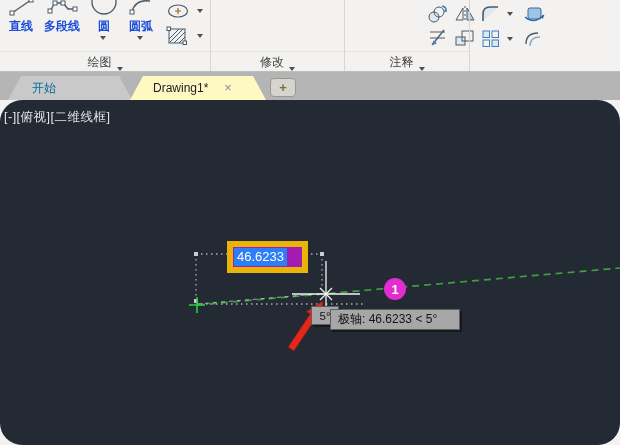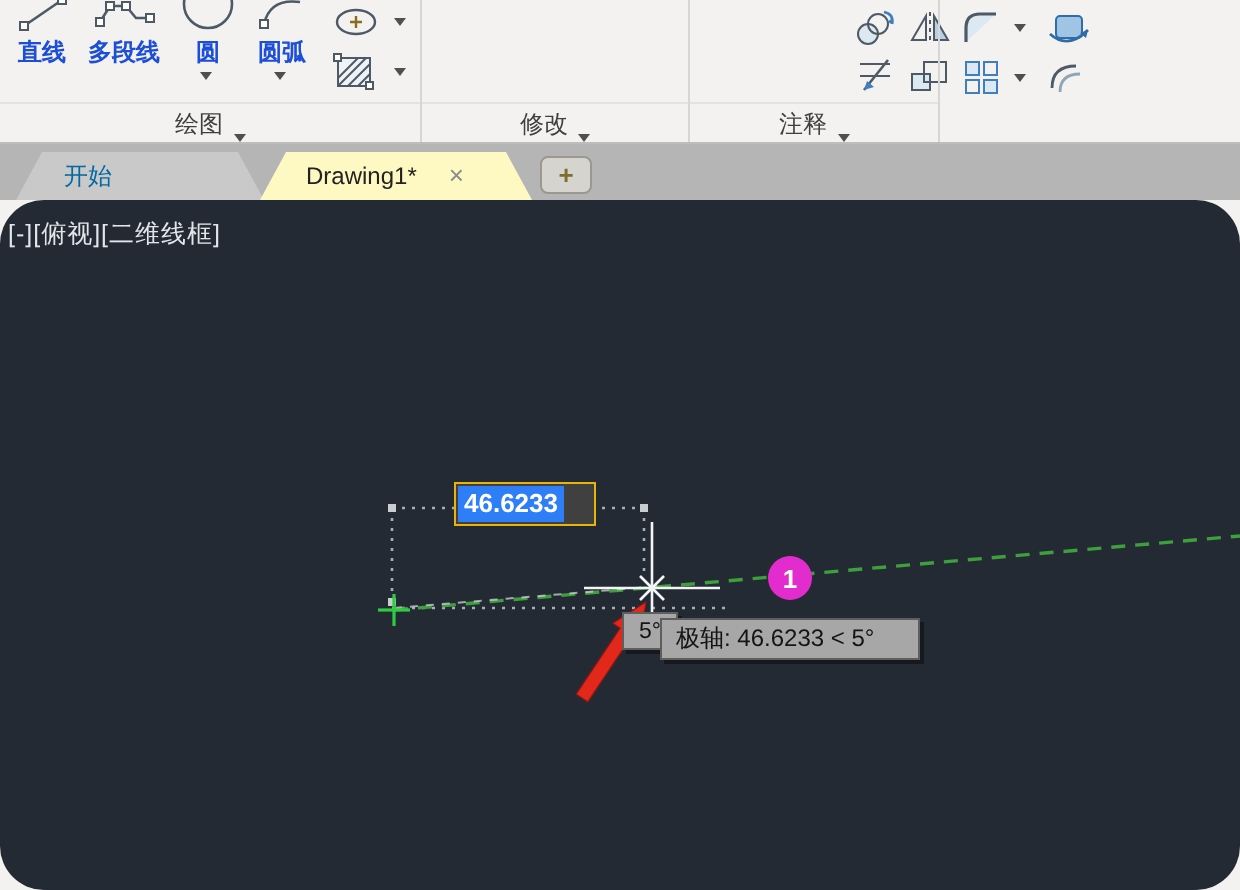--- a/index.html
+++ b/index.html
@@ -25,22 +25,22 @@
   .tab-active{left:130px;width:136px;background:#fef9c3;color:#222;padding-left:23px;box-sizing:border-box;
               clip-path:polygon(13px 0,calc(100% - 13px) 0,100% 100%,0 100%);}
   .tab-close{margin-left:16px;color:#8d8d8d;font-size:13px;line-height:12px;}
   .newtab{position:absolute;left:270px;top:6px;width:26px;height:19px;background:#d6d4cf;
           border:1px solid #9a9890;border-radius:4px;box-sizing:border-box;display:flex;
           align-items:center;justify-content:center;font-size:13px;font-weight:bold;color:#7c6e2e;}
   
   .canvas{position:absolute;left:0;top:100px;width:620px;height:345px;background:#232a33;overflow:hidden;border-radius:22px;}
   .vpctl{position:absolute;left:4px;top:9px;font-size:12.5px;color:#e2e6ea;letter-spacing:.5px;}
   .scene{position:absolute;left:0;top:0;}
-  .dyninput{position:absolute;left:227px;top:141px;width:69px;height:20px;background:#404040;
-            border:1px solid #eab308;box-sizing:content-box;display:flex;align-items:center;font-weight:bold;}
+  .dyninput{position:absolute;left:227px;top:141px;width:69px;height:20px;background:#a21caf;
+            border:6px solid #eab308;box-sizing:content-box;display:flex;align-items:center;}
   .dyninput .sel{background:#2d7ef7;color:#fff;font-size:13px;padding:1px 3px 2px 3px;margin-left:1px;}
   .tip{position:absolute;background:#a7a7a7;border:1px solid #5e5e5e;color:#141414;
        box-shadow:2px 2px 0 rgba(0,0,0,.4);box-sizing:border-box;display:flex;align-items:center;}
   .tip-angle{left:311px;top:206px;width:28px;height:19px;justify-content:center;font-size:11.5px;}
   .tip-polar{left:330px;top:209px;width:130px;height:21px;padding-left:7px;font-size:12px;white-space:nowrap;}
   .badge{position:absolute;left:384px;top:178px;width:22px;height:22px;border-radius:50%;
          background:#e32ccd;color:#fff;font-size:13px;font-weight:bold;display:flex;
          align-items:center;justify-content:center;}
 </style>
 </head>

